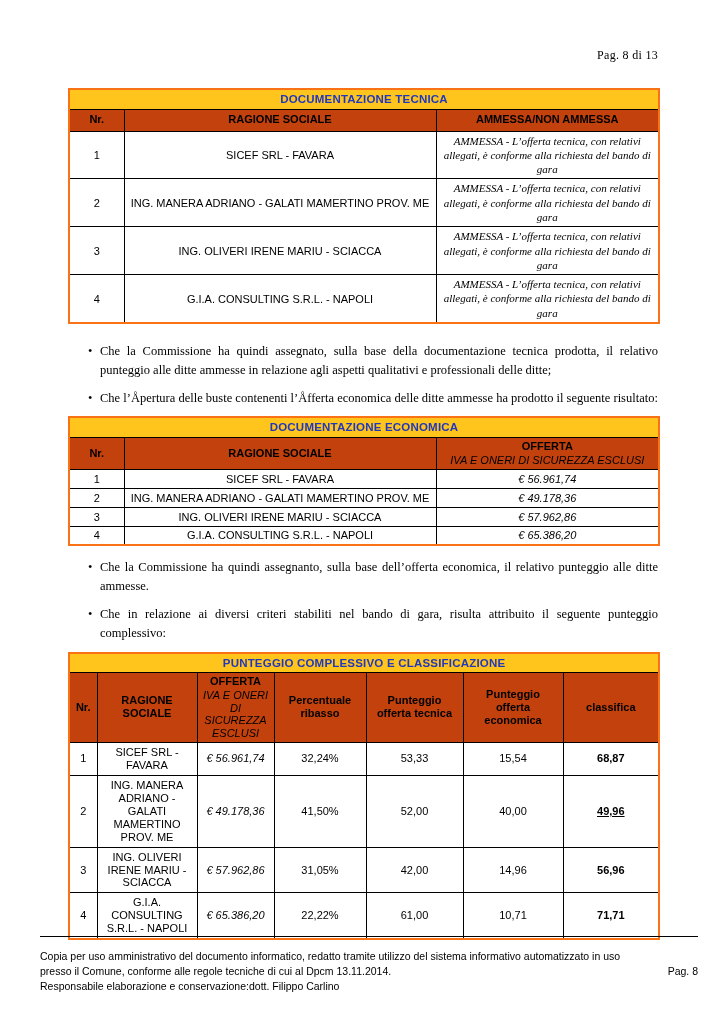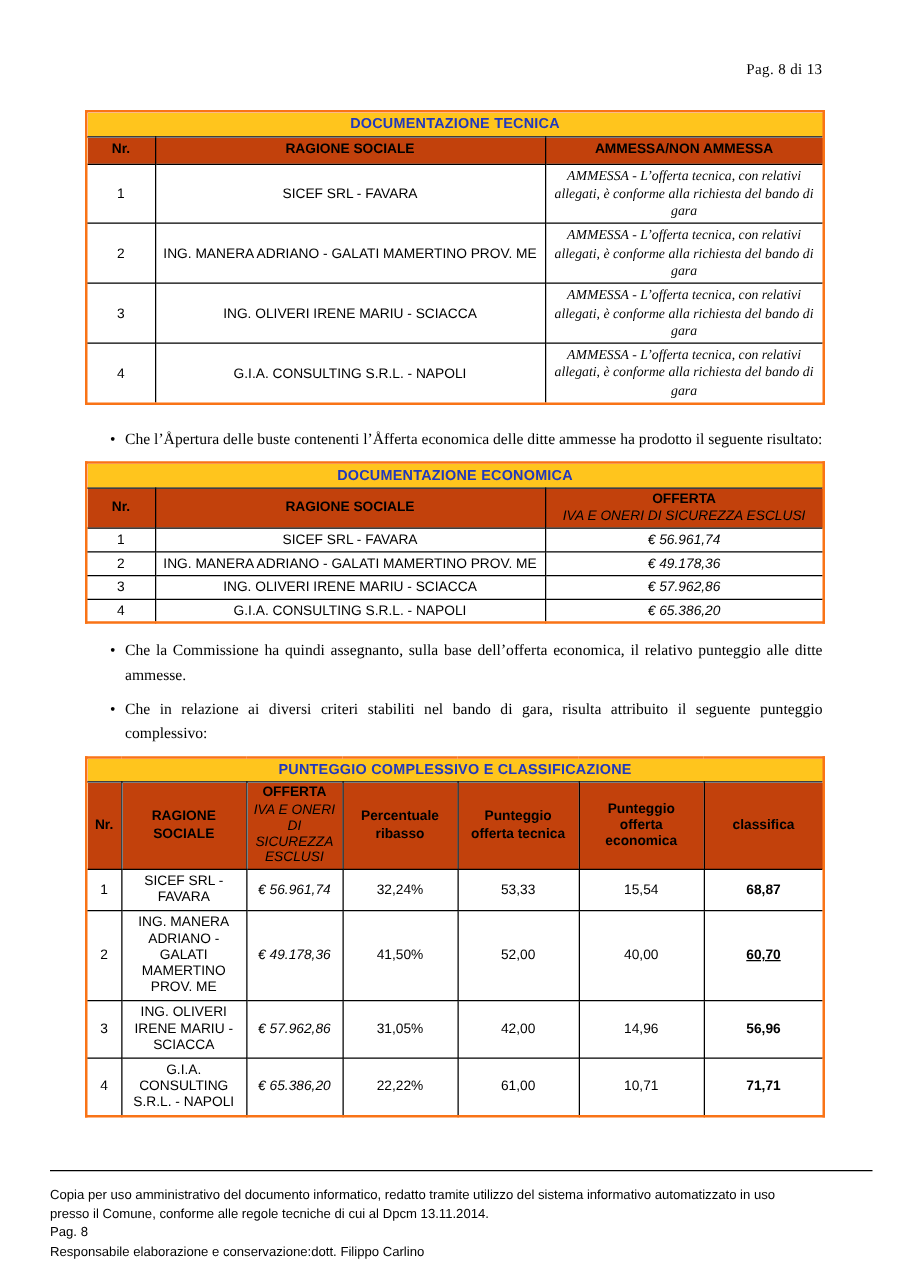--- a/index.html
+++ b/index.html
@@ -54,21 +54,21 @@
   }
   .bullet-item::before{content:"\2022";position:absolute;left:0;top:0;}
   .mt8{margin-top:8px;}
   .mt6{margin-top:6px;}
 
   .footer{
     position:absolute;left:40px;right:26px;top:936px;
     border-top:1.5px solid #000;padding-top:12px;
     font-family:"Liberation Sans", sans-serif;font-size:10.5px;line-height:1.45;
   }
-  .footer-line2{display:flex;justify-content:space-between;flex-direction:column;}
+  .footer-line2{display:flex;justify-content:space-between;}
 </style>
 </head>
 <body>
 
 <div class="top-page-label">Pag.  8 di 13</div>
 
 <div class="content">
 
   <table class="doc-table" id="tbl-tecnica">
     <colgroup>
@@ -104,20 +104,21 @@
         </tr>
         <tr>
           <td>4</td>
           <td>G.I.A. CONSULTING S.R.L. - NAPOLI</td>
           <td class="esito">AMMESSA - L’offerta tecnica, con relativi allegati, è conforme alla richiesta del bando di gara</td>
         </tr>
       </tbody>
   </table>
 
   <div class="bullets">
+    <div class="bullet-item">Che la Commissione ha quindi assegnato, sulla base della documentazione tecnica prodotta, il relativo punteggio alle ditte ammesse in relazione agli aspetti qualitativi e professionali delle ditte;</div>
     <div class="bullet-item">Che l’Åpertura delle buste contenenti l’Åfferta economica delle ditte ammesse ha prodotto il seguente risultato:</div>
   </div>
 
   <table class="doc-table mt8" id="tbl-economica">
     <colgroup>
         <col style="width:55px">
         <col style="width:312px">
         <col style="width:223px">
       </colgroup>
     <thead>
@@ -199,21 +200,21 @@
           <td>15,54</td>
           <td class="classifica">68,87</td>
         </tr>
         <tr>
           <td>2</td>
           <td>ING. MANERA ADRIANO - GALATI MAMERTINO PROV. ME</td>
           <td class="euro">€ 49.178,36</td>
           <td>41,50%</td>
           <td>52,00</td>
           <td>40,00</td>
-          <td class="classifica winner">60,70</td>
+          <td class="classifica winner">49,96</td>
         </tr>
         <tr>
           <td>3</td>
           <td>ING. OLIVERI IRENE MARIU - SCIACCA</td>
           <td class="euro">€ 57.962,86</td>
           <td>31,05%</td>
           <td>42,00</td>
           <td>14,96</td>
           <td class="classifica">56,96</td>
         </tr>

